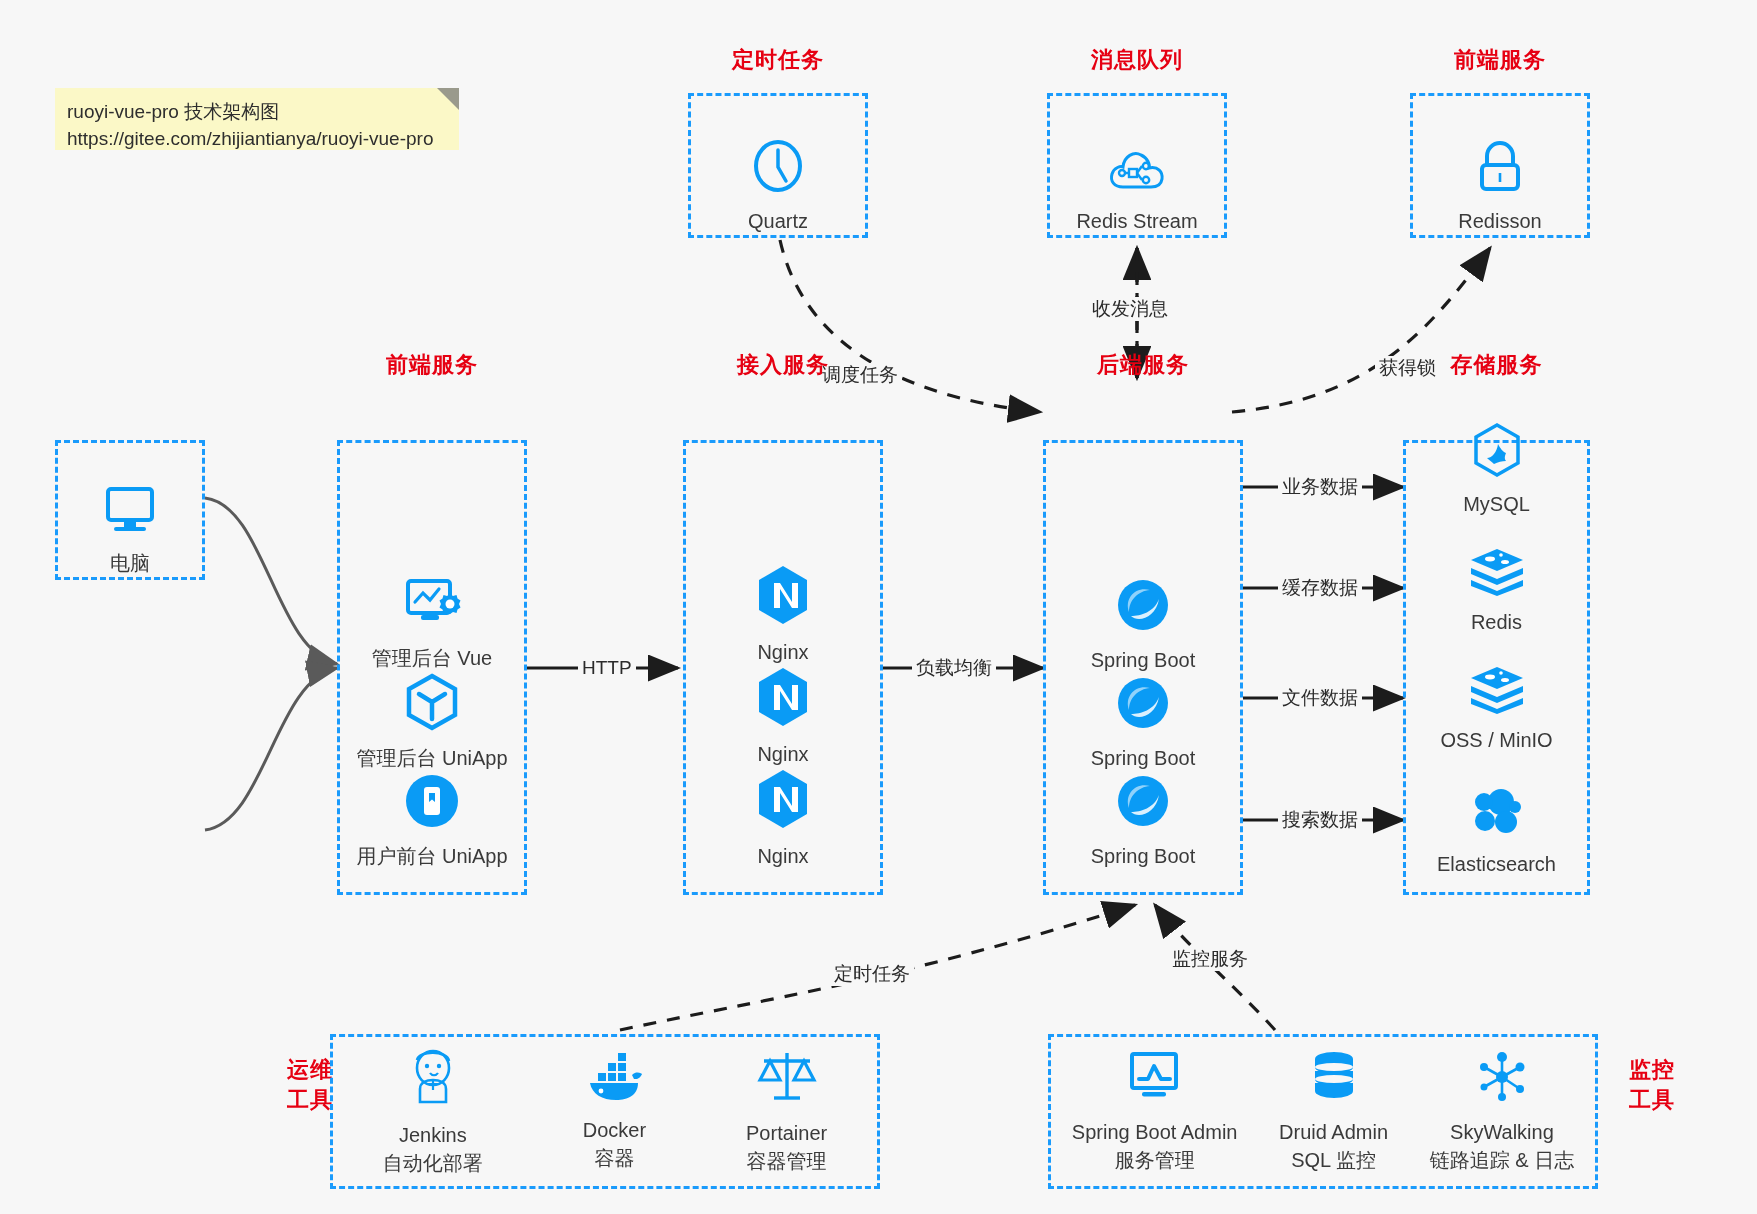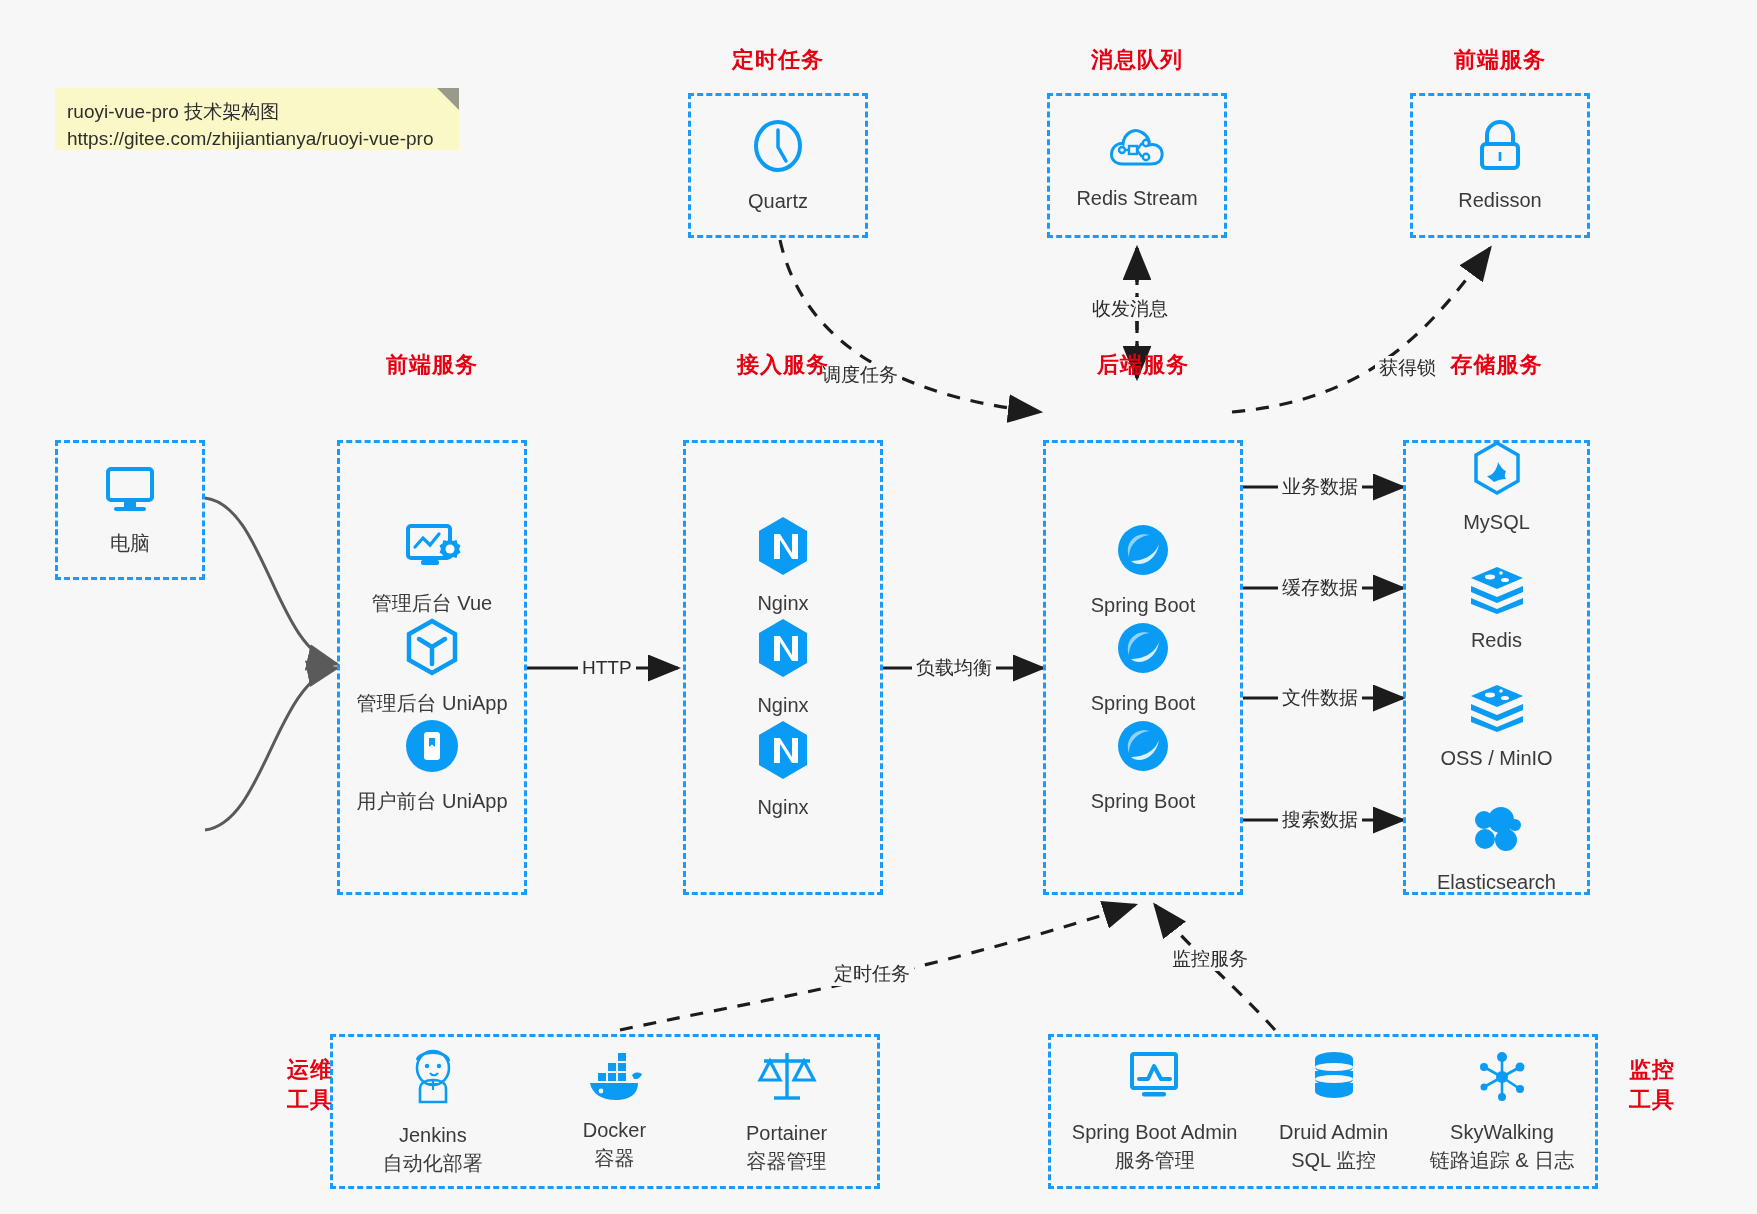--- a/index.html
+++ b/index.html
@@ -23,21 +23,21 @@
   }
   .grp-title.side { line-height: 30px; }
 
   .box {
     position: absolute;
     border: 3px dashed #1a9bfc;
     background: transparent;
     display: flex;
     flex-direction: column;
     align-items: center;
-    justify-content: center;
+    justify-content: flex-end;
   }
   .box.row { flex-direction: row; justify-content: space-around; align-items: center; }
 
   .node {
     display: flex;
     flex-direction: column;
     align-items: center;
     justify-content: center;
   }
   .node .ic { display: block; }

